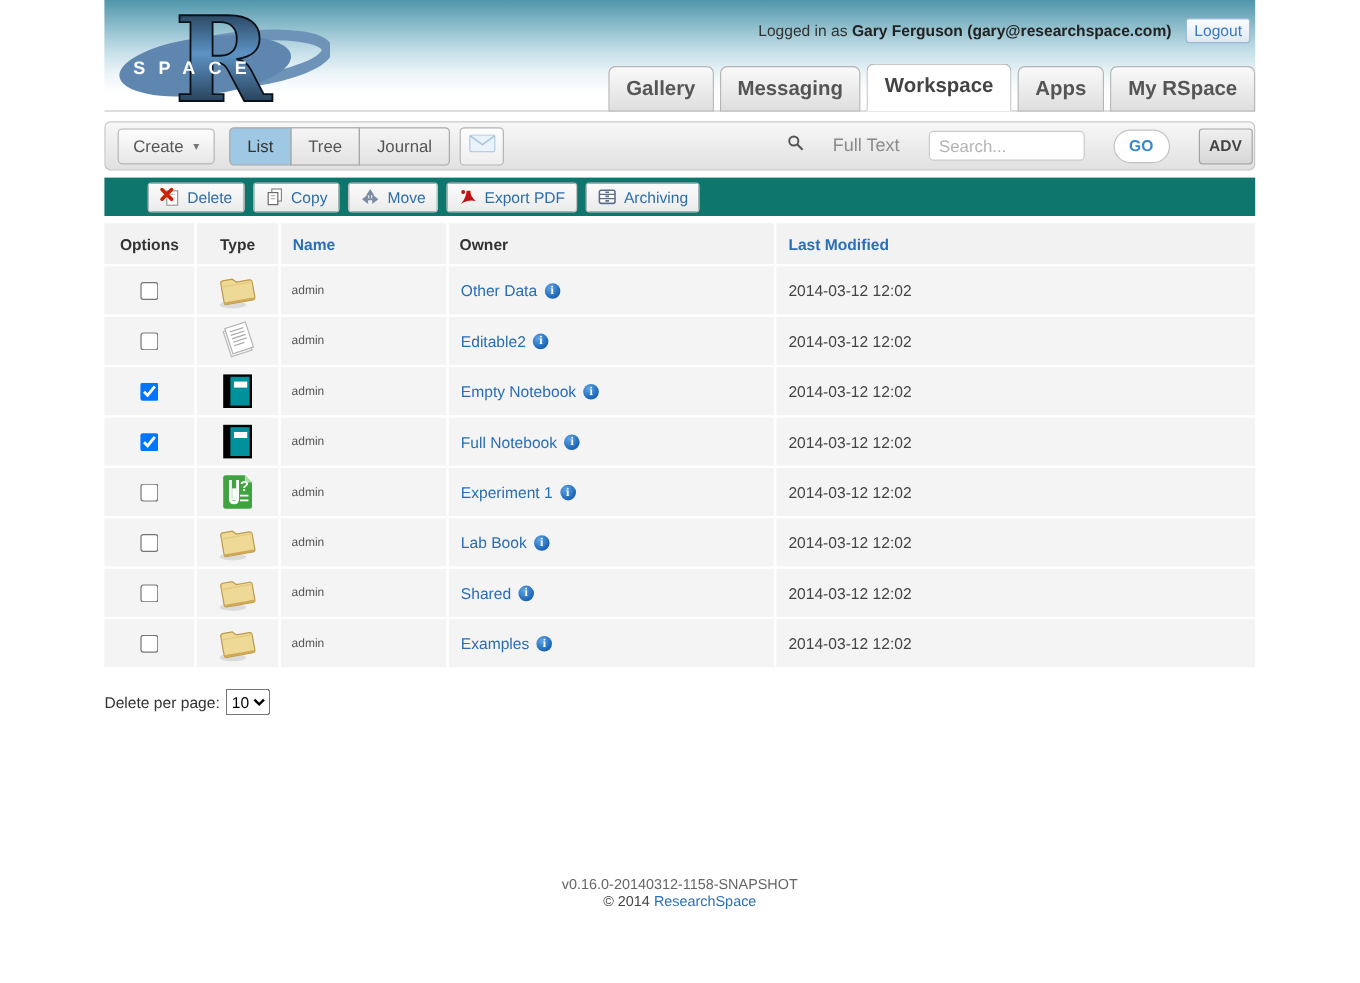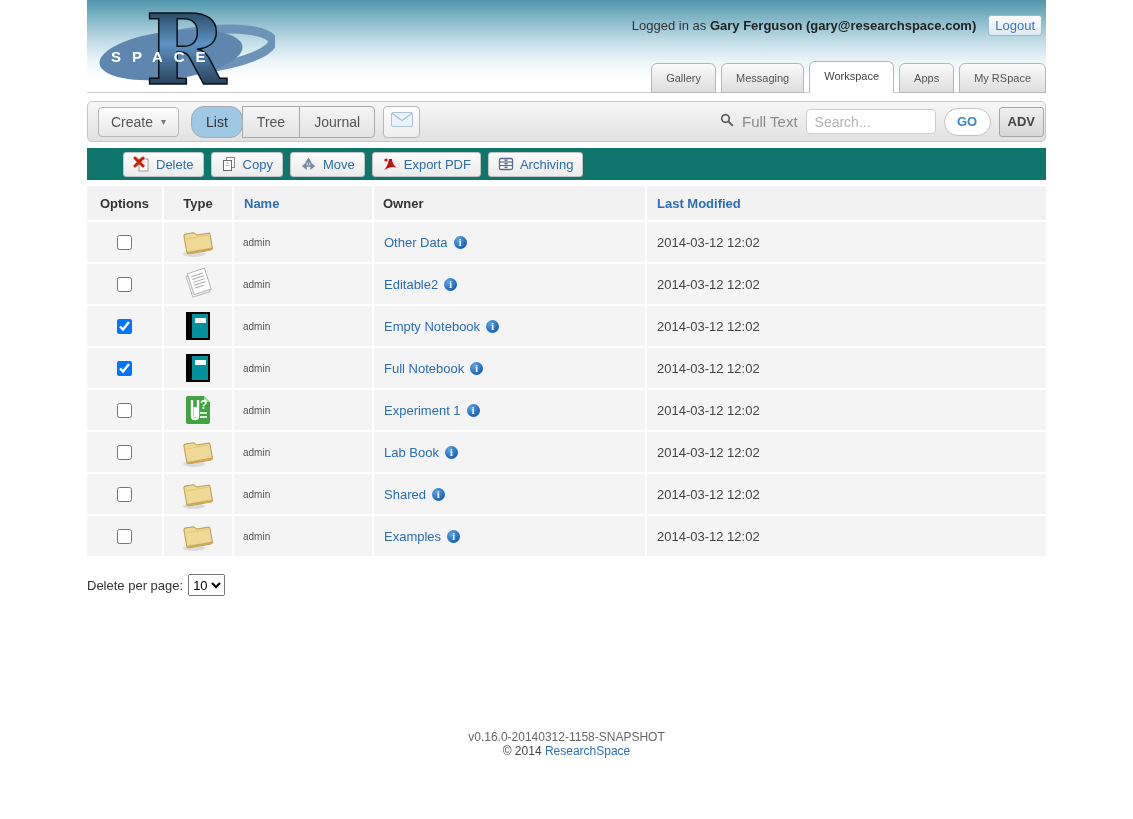--- a/index.html
+++ b/index.html
@@ -16,21 +16,21 @@
   .login-area { position:absolute; top:15px; right:4px; display:flex; align-items:center; gap:12px; }
   .login-text { font-size:13px; color:#333; }
   .login-text b { color:#222; }
   .logout-btn {
     font-size:13px; color:#3b79c0; text-decoration:none;
     background:linear-gradient(#fbfdfe,#dfe9f2); border:1px solid #9db8d2;
     border-radius:3px; padding:2px 6px; cursor:pointer;
   }
   .tab-bar { position:absolute; bottom:-1px; right:0; display:flex; align-items:flex-end; gap:5px; }
   .tab {
-    font-size:11px; font-weight:normal; color:#555; cursor:pointer;
+    font-size:17px; font-weight:bold; color:#555; cursor:pointer;
     background:linear-gradient(#fafafa,#dedede);
     border:1px solid #b6b6b6; border-radius:6px 6px 0 0;
     padding:8px 14px 8px 14px; white-space:nowrap;margin-top:48px;
   }
   .tab.active { background:#fff; color:#444; border-bottom-color:#fff; padding-bottom:10px; z-index:2; }
 
   
   .toolbar {
     margin-top:8px; height:41px; display:flex; align-items:center;
     border:1px solid #c6c6c6; border-radius:5px;
@@ -46,27 +46,27 @@
   }
   .caret { font-size:10px; color:#777; }
   .seg { display:flex; margin-left:12px; }
   .seg-btn {
     font-size:14px; color:#555; cursor:pointer; padding:7px 14px;
     background:linear-gradient(#f5f5f5,#e3e3e3);
     border:1px solid #a9a9a9; margin-left:-1px;
   }
   .seg-btn:first-child { border-radius:4px 0 0 4px; margin-left:0; }
   .seg-btn:last-child { border-radius:0 4px 4px 0; }
-  .seg-btn.active { background:#9ec8e4; color:#333;border-radius:13px; }
+  .seg-btn.active { background:#9ec8e4; color:#333; }
   .mail-btn {
     margin-left:8px; width:37px; height:32px; display:flex; align-items:center; justify-content:center;
     background:linear-gradient(#fdfdfd,#eeeeee); border:1px solid #b7b7b7; border-radius:4px; cursor:pointer;
   }
   .tb-spacer { flex:1; }
-  .search-area { display:flex; align-items:center; gap:8px; }
+  .search-area { display:flex; align-items:center; gap:24px; }
   .full-text { font-size:15px; color:#8a8a8a; }
   .search-input {
     width:130px; height:25px; border:1px solid #ccc; border-radius:4px;
     padding:0 8px; font-size:14px; color:#444; background:#fff; outline:none;
     font-family:"Liberation Sans", sans-serif;
   }
   .search-input::placeholder { color:#b3b3b3; }
   .go-btn {
     width:47px; height:28px; border-radius:15px; background:#fff;
     border:1px solid #c3c3c3; color:#3a87c8; font-weight:bold; font-size:13px; cursor:pointer;

